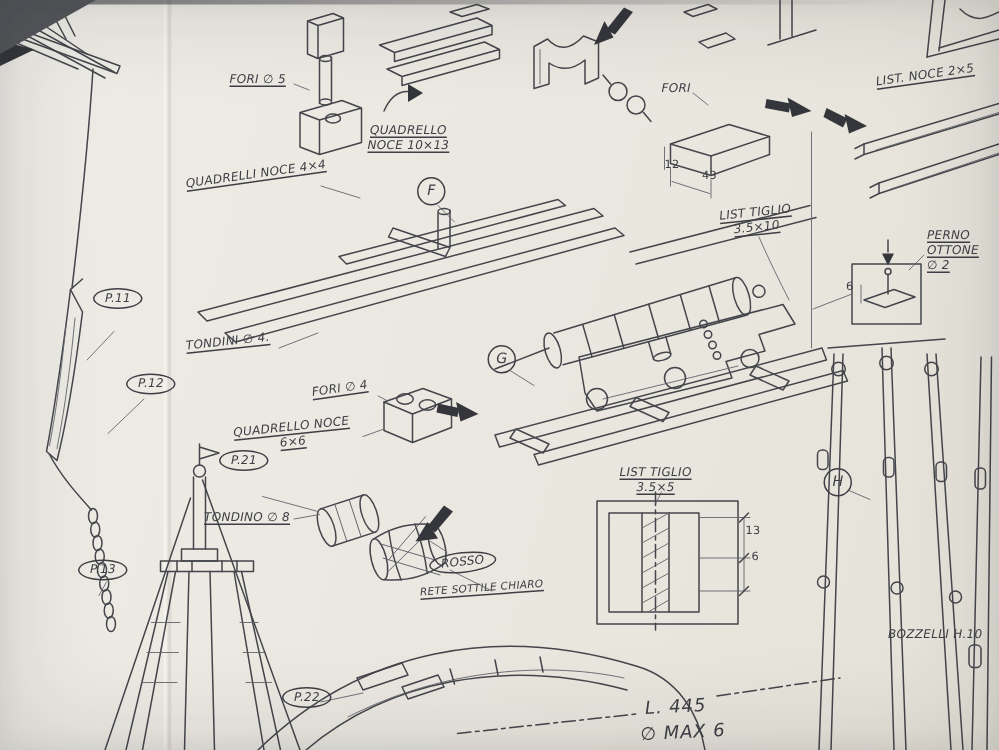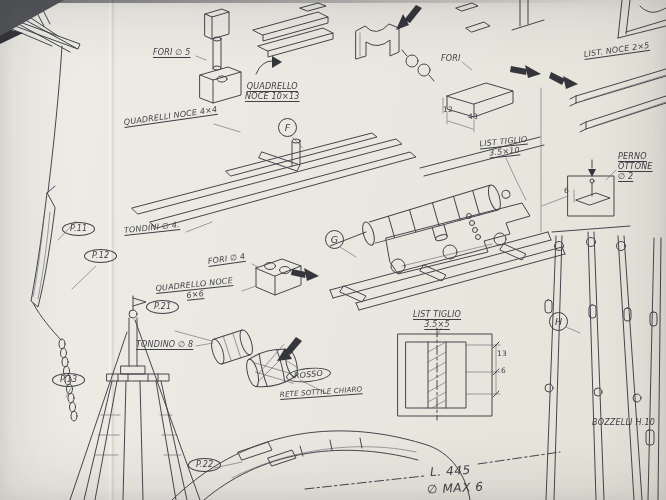--- a/index.html
+++ b/index.html
@@ -288,21 +288,21 @@
     <span class="lbl" style="left:592px;top:418px">BOZZELLI H.10</span>
     <span class="lbl big" style="left:430px;top:464px;transform:rotate(-3deg)">L. 445</span>
     <span class="lbl big" style="left:427px;top:481px;transform:rotate(-3deg)">∅ MAX 6</span>
 
     <span class="lbl dim" style="left:443px;top:105px">12</span>
     <span class="lbl dim" style="left:468px;top:112px">43</span>
     <span class="lbl dim" style="left:497px;top:349px">13</span>
     <span class="lbl dim" style="left:501px;top:366px">6</span>
     <span class="lbl dim" style="left:564px;top:186px">6</span>
 
-    <span class="lbl oval" style="left:62px;top:222px">P.11</span>
+    <span class="lbl oval" style="left:62px;top:192px">P.11</span>
     <span class="lbl oval" style="left:84px;top:249px">P.12</span>
     <span class="lbl oval" style="left:52px;top:373px">P.13</span>
     <span class="lbl oval" style="left:146px;top:300px">P.21</span>
     <span class="lbl oval" style="left:188px;top:458px">P.22</span>
 
     <span class="circle" style="left:278px;top:118px">F</span>
     <span class="circle" style="left:325px;top:230px">G</span>
     <span class="circle" style="left:549px;top:312px">H</span>
 
   </div>

